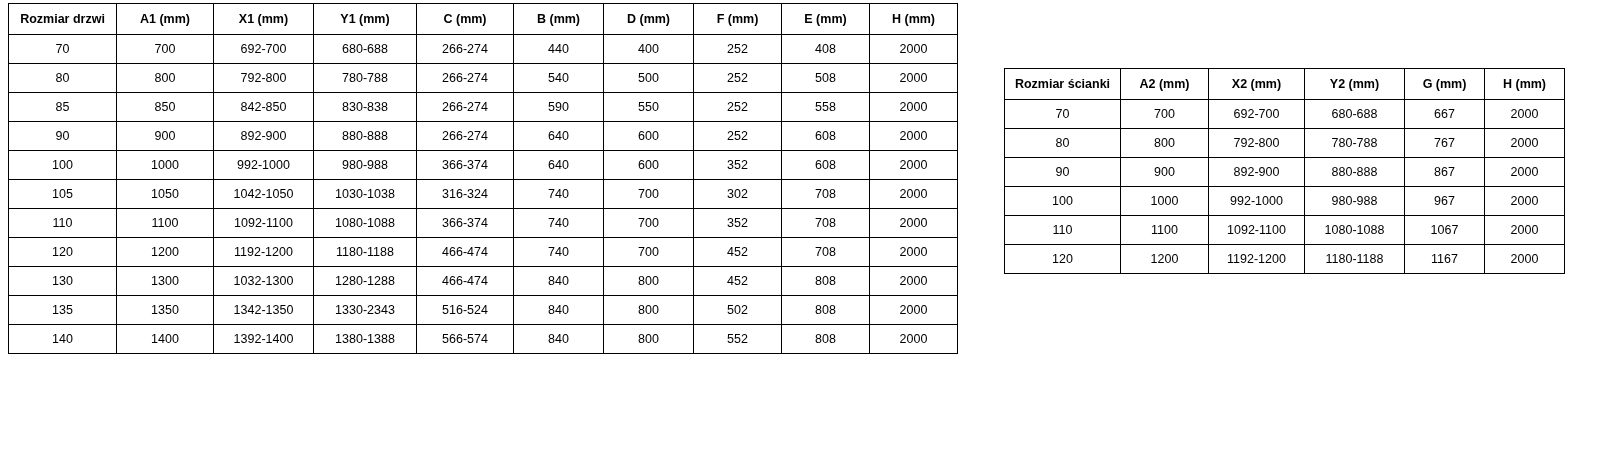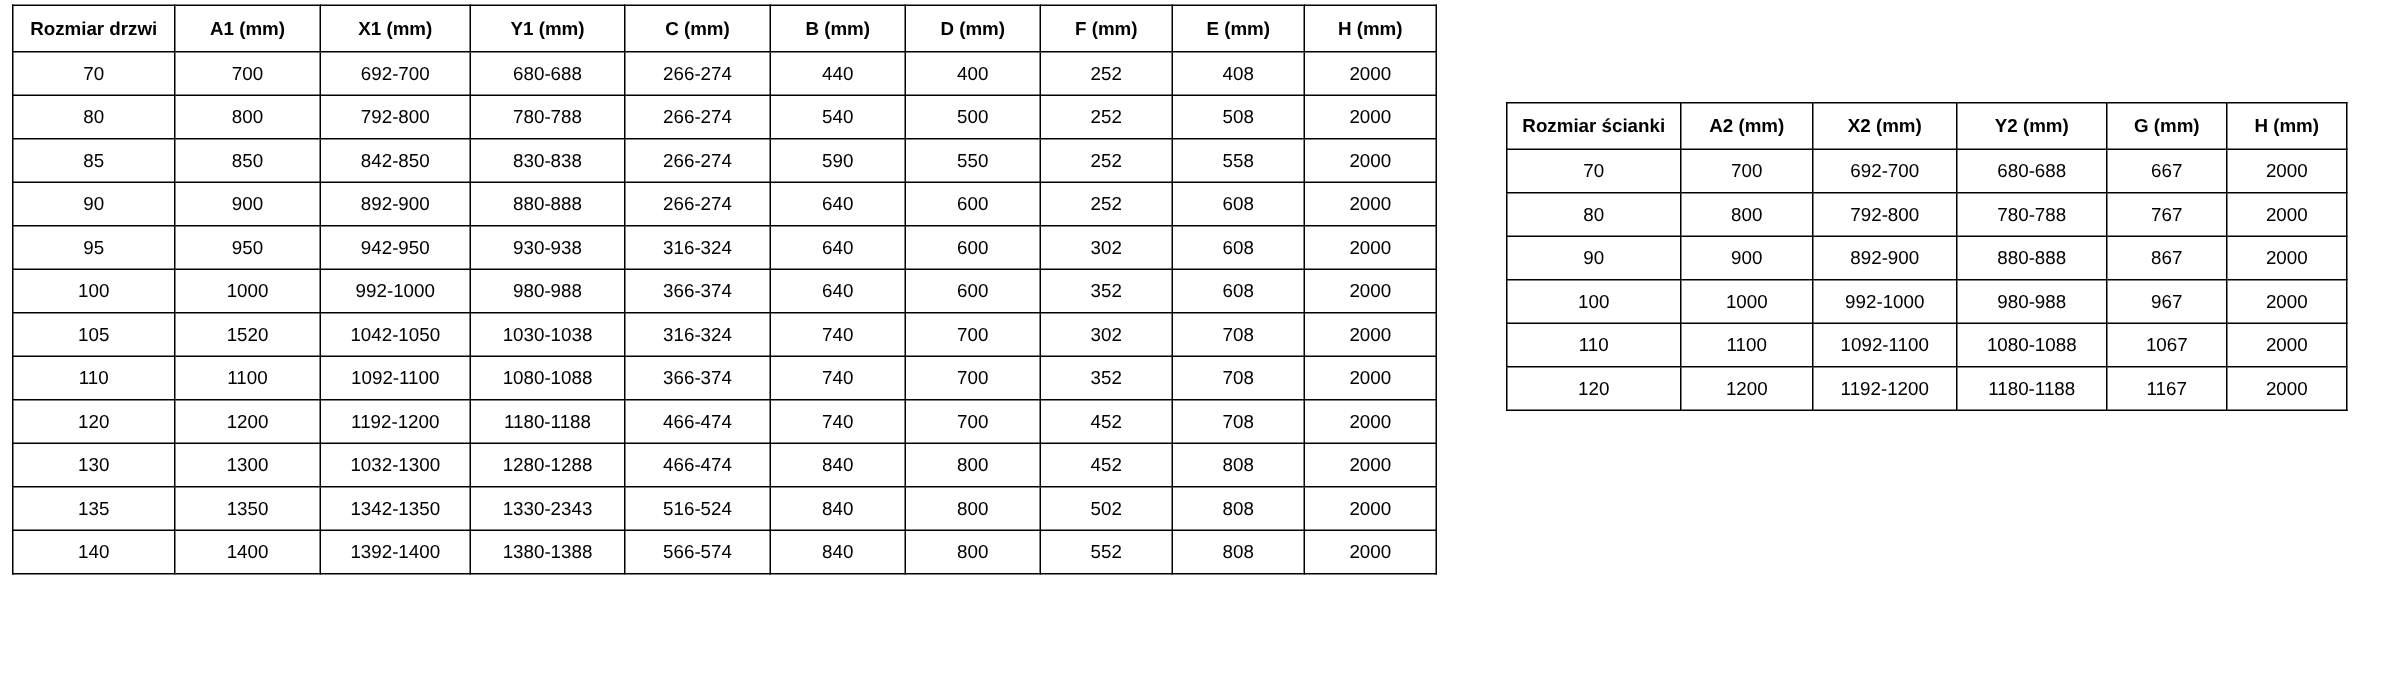--- a/index.html
+++ b/index.html
@@ -146,46 +146,34 @@
         <td>892-900</td>
         <td>880-888</td>
         <td>266-274</td>
         <td>640</td>
         <td>600</td>
         <td>252</td>
         <td>608</td>
         <td>2000</td>
       </tr>
       <tr>
-        <td>95</td>
-        <td>950</td>
-        <td>942-950</td>
-        <td>930-938</td>
-        <td>316-324</td>
-        <td>640</td>
-        <td>600</td>
-        <td>302</td>
-        <td>608</td>
-        <td>2000</td>
-      </tr>
-      <tr>
         <td>100</td>
         <td>1000</td>
         <td>992-1000</td>
         <td>980-988</td>
         <td>366-374</td>
         <td>640</td>
         <td>600</td>
         <td>352</td>
         <td>608</td>
         <td>2000</td>
       </tr>
       <tr>
         <td>105</td>
-        <td>1520</td>
+        <td>1050</td>
         <td>1042-1050</td>
         <td>1030-1038</td>
         <td>316-324</td>
         <td>740</td>
         <td>700</td>
         <td>302</td>
         <td>708</td>
         <td>2000</td>
       </tr>
       <tr>

